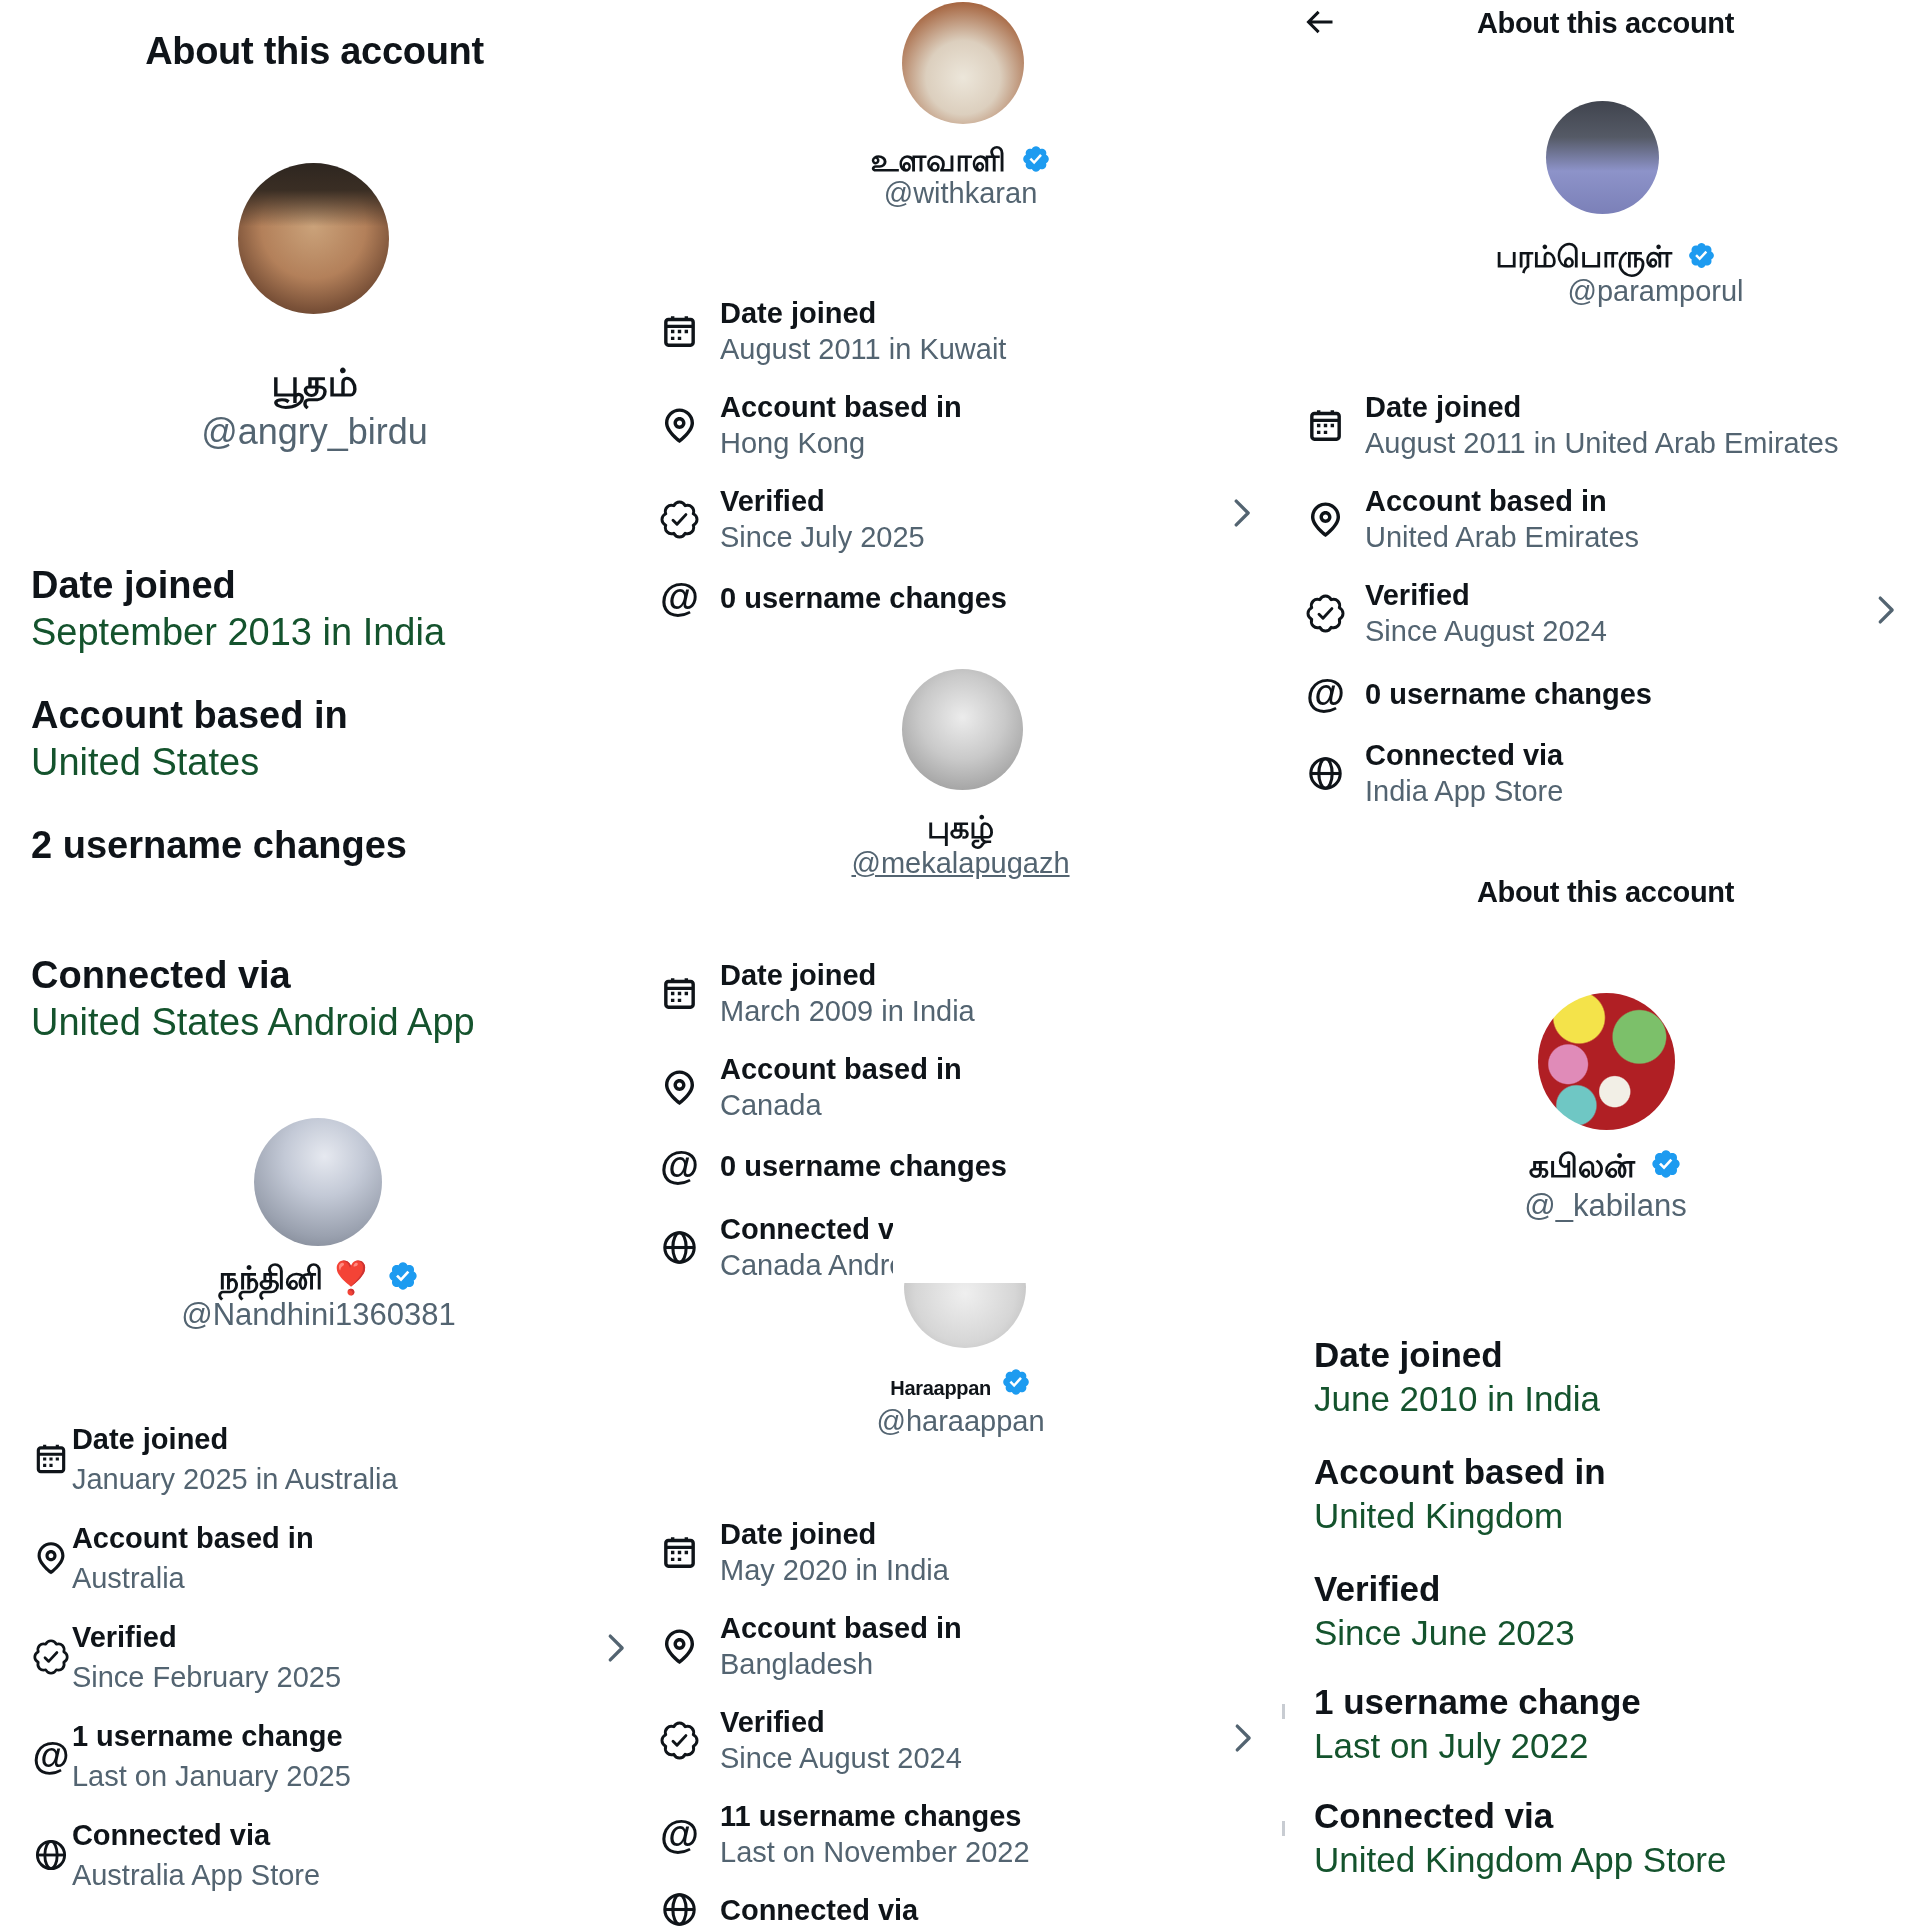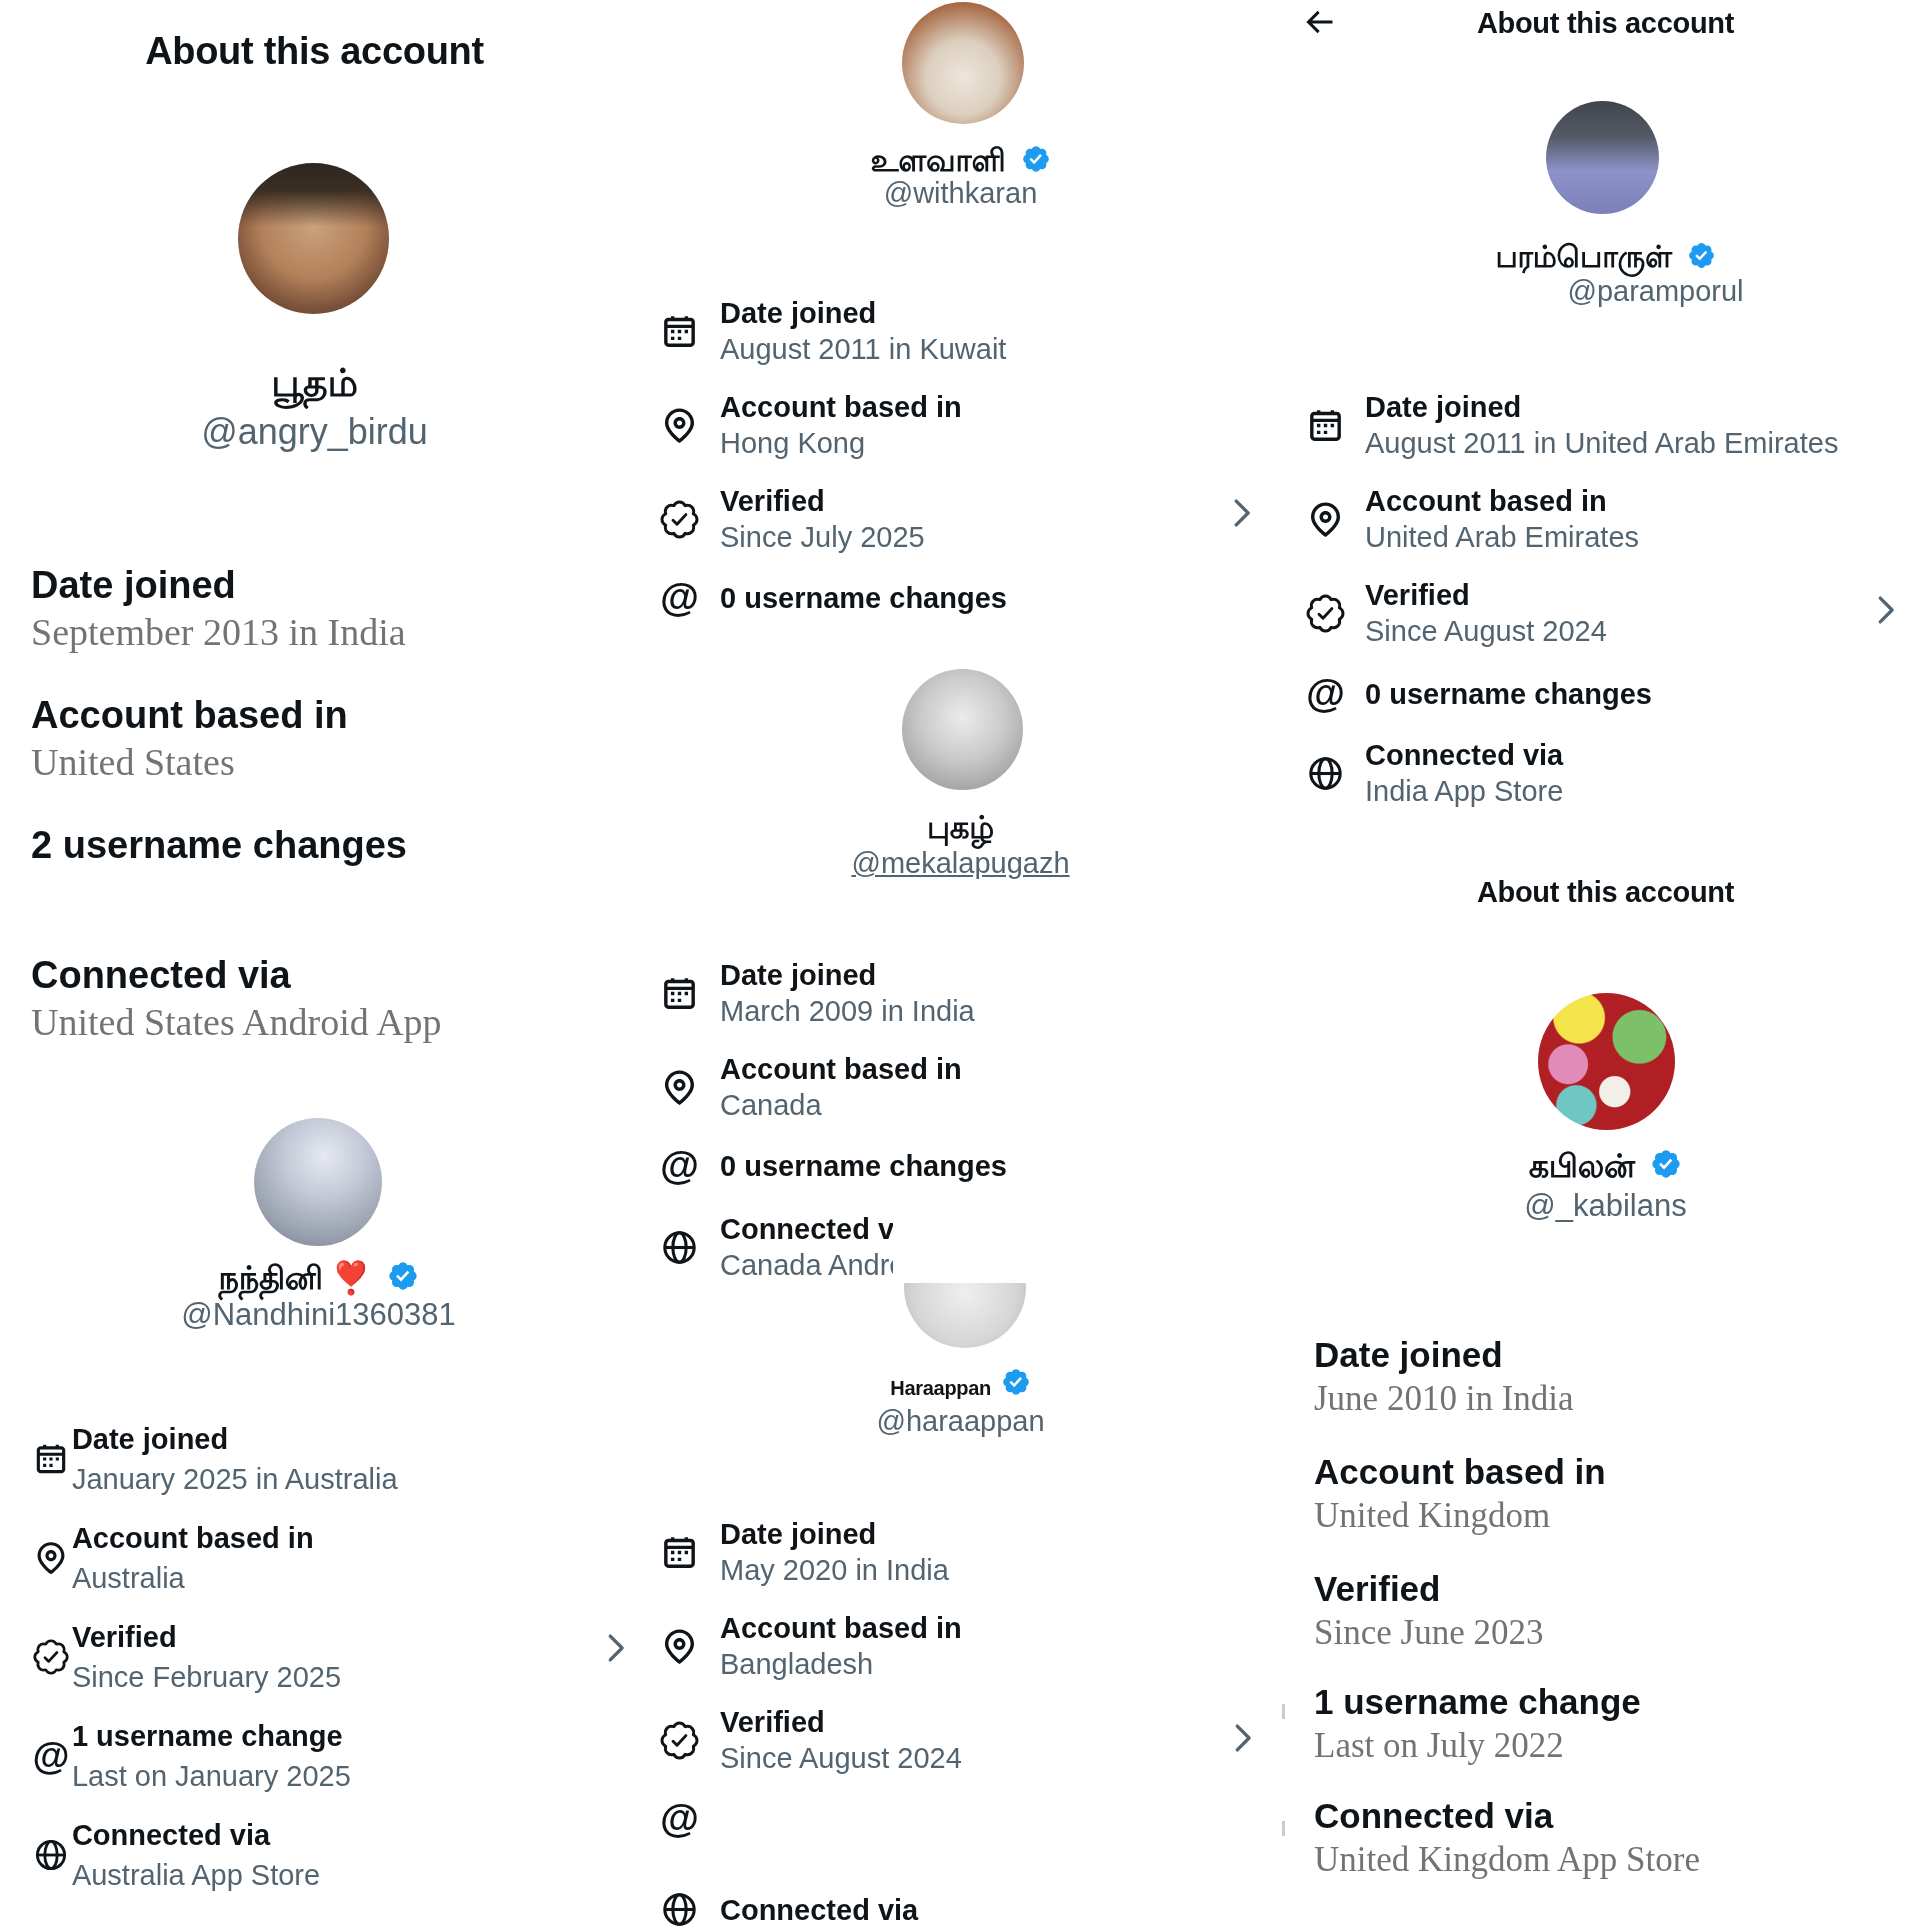--- a/index.html
+++ b/index.html
@@ -29,21 +29,21 @@
       radial-gradient(circle at 56% 72%,#f2efe6 0 12%,rgba(0,0,0,0) 13%),
       #b01f24;}
   
   .nm{position:absolute;font-weight:700;letter-spacing:-0.3px;white-space:nowrap;}
   .hd{position:absolute;color:#536471;white-space:nowrap;}
   .badge{display:inline-block;vertical-align:-0.1em;margin-left:0.22em;}
   .emoji{color:#f4212e;}
   
   .trow{position:absolute;white-space:nowrap;}
   .trow .rlb{font-weight:700;color:#0f1419;}
-  .trow .rvl{color:#737373;font-family:Liberation Serif, serif;}
+  .trow .rvl{color:#14532d;}
   
   .irow{position:absolute;display:flex;align-items:center;white-space:nowrap;}
   .irow .rlb{font-weight:700;color:#0f1419;}
   .irow .rvl{color:#536471;}
   .ric{flex:0 0 auto;}
   .atg{flex:0 0 auto;font-weight:700;color:#0f1419;text-align:center;}
   
   .fa-row{left:31px;font-size:38px;line-height:47px;}
   
   .fb-row{left:32px;font-size:29px;line-height:40px;gap:1.9px;}
@@ -320,20 +320,24 @@
         <use href="#i-seal"></use>
       </svg>
     </span>
   <div class="rtx">
     <div class="rlb">Verified</div>
     <div class="rvl">Since August 2024</div>
   </div>
 </div>
 <div class="irow fc-row" style="top:1798px;">
   <span class="atg">@</span>
+  <div class="rtx">
+    <div class="rlb">11 username changes</div>
+    <div class="rvl">Last on November 2022</div>
+  </div>
 </div>
 <div class="irow fc-row" style="top:1889px;">
   <span class="ric">
       <svg width="41" height="41" viewBox="0 0 44 44">
         <use href="#i-globe"></use>
       </svg>
     </span>
   <div class="rtx">
     <div class="rlb">Connected via</div>
     <div class="rvl"></div>

